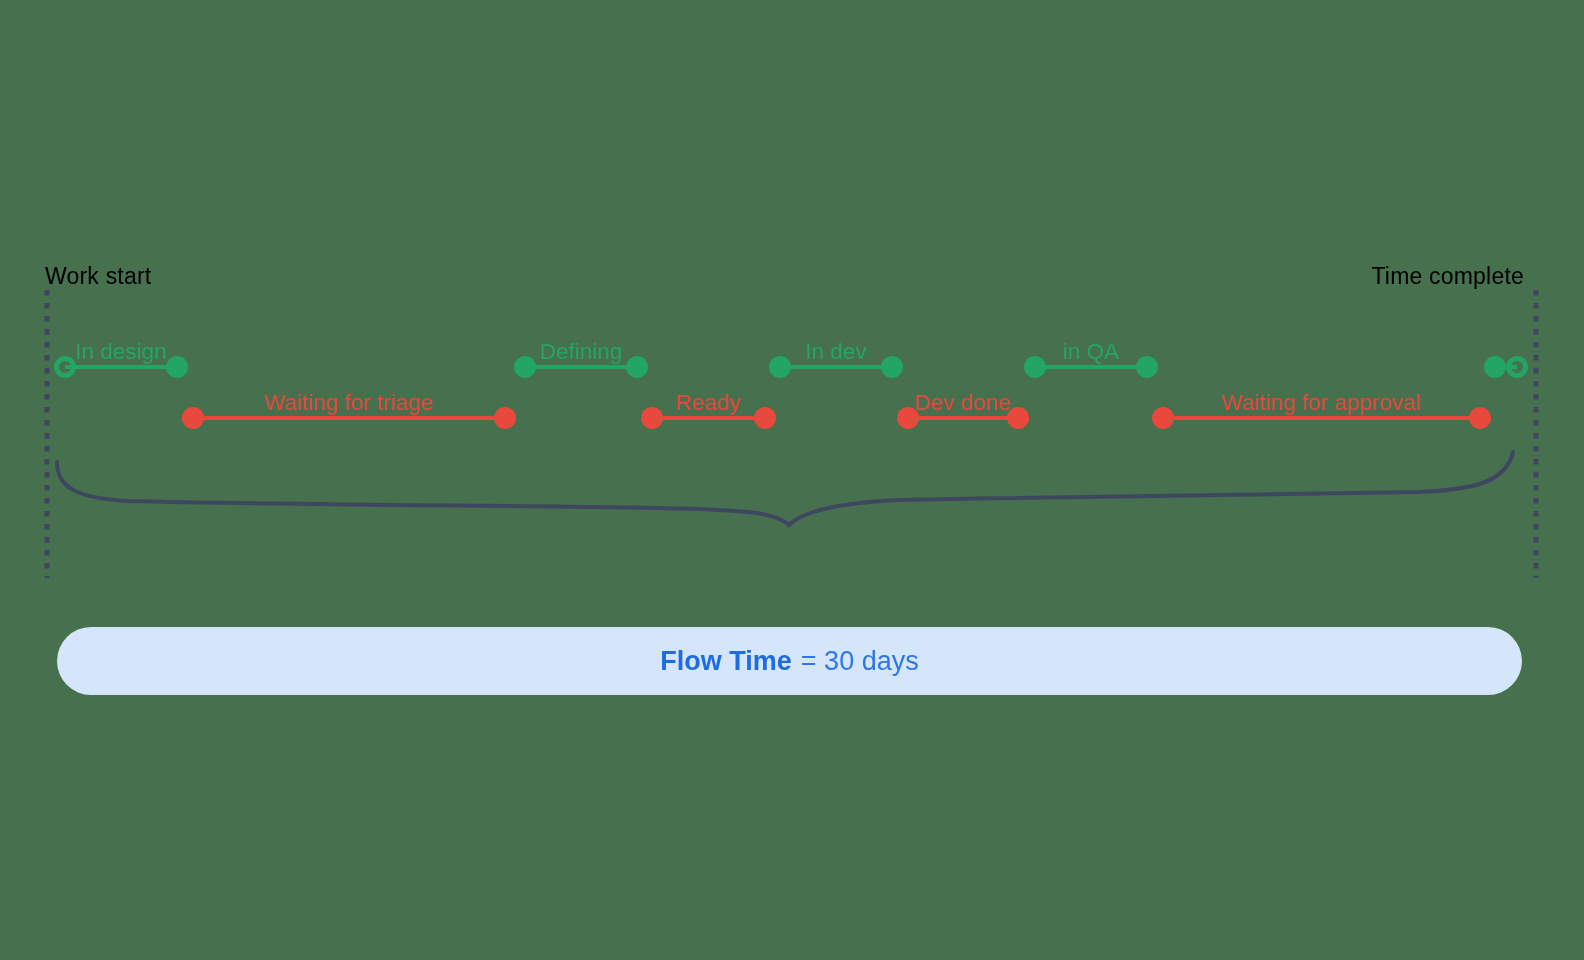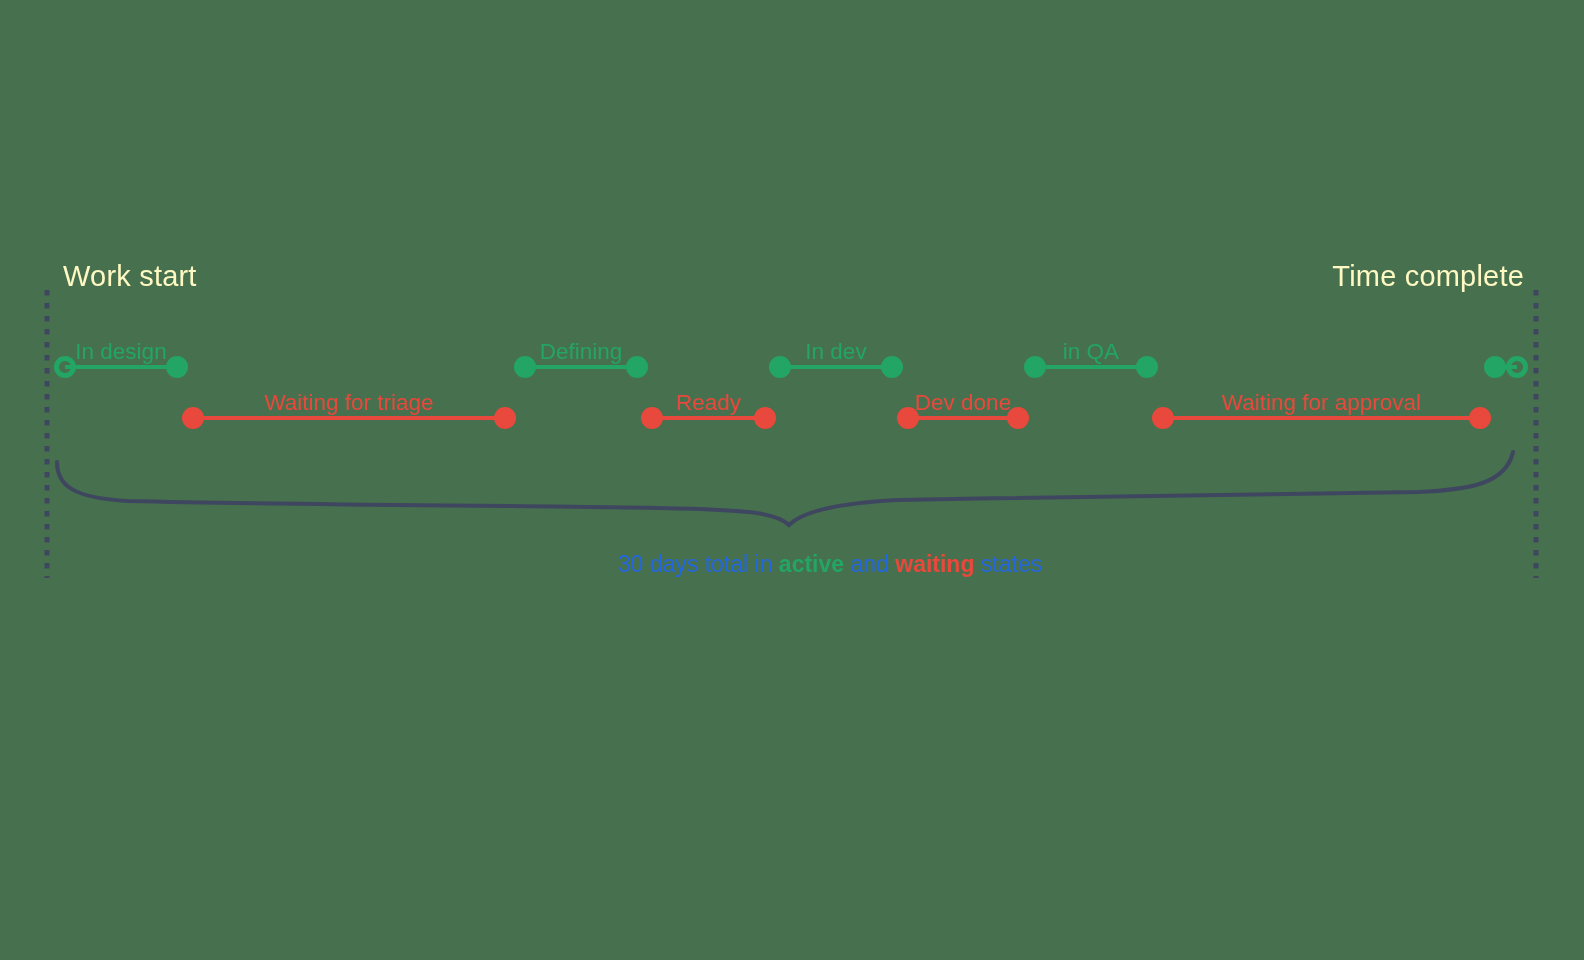--- a/index.html
+++ b/index.html
@@ -17,26 +17,25 @@
   }
   #diagram-svg {
     position: absolute;
     left: 0; top: 0;
     width: 1584px; height: 960px;
     display: block;
   }
   .boundary-label {
     position: absolute;
     top: 263px;
-    font-size: 29px;
+    font-size: 23px;
     line-height: 26px;
-    color: #fef9c3;
+    color: #000000;
     letter-spacing: 0.2px;
     white-space: nowrap;
-    margin-left: 18px;
   }
   .boundary-label.start { left: 45px; }
   .boundary-label.end   { right: 60px; text-align: right; }
   .summary-caption {
     position: absolute;
     left: 830px;
     top: 549px;
     transform: translateX(-50%);
     font-size: 23px;
     line-height: 30px;
@@ -113,16 +112,19 @@
       <line x1="1163" y1="418" x2="1480" y2="418" stroke="#E9483C" stroke-width="4"></line>
       <circle cx="1163" cy="418" r="11" fill="#E9483C"></circle>
       <circle cx="1480" cy="418" r="11" fill="#E9483C"></circle>
       <text x="1321.5" y="410" fill="#E9483C" font-size="22.5" text-anchor="middle" font-family="&quot;Liberation Sans&quot;, sans-serif">Waiting for approval</text>
     </svg>
 
   <div class="boundary-label start">Work start</div>
 
   <div class="boundary-label end">Time complete</div>
 
-  <div class="summary-caption"><span class="c-blue">30 days total in </span><span class="c-green">active</span><span class="c-blue"> and </span><span class="c-red">waiting</span><span class="c-blue"> states</span></div>
 
+  <div class="flow-pill">
+    <span class="pill-label">Flow Time</span>
+    <span class="pill-value">= 30 days</span>
+  </div>
 
 </div>
 
 </body></html>

